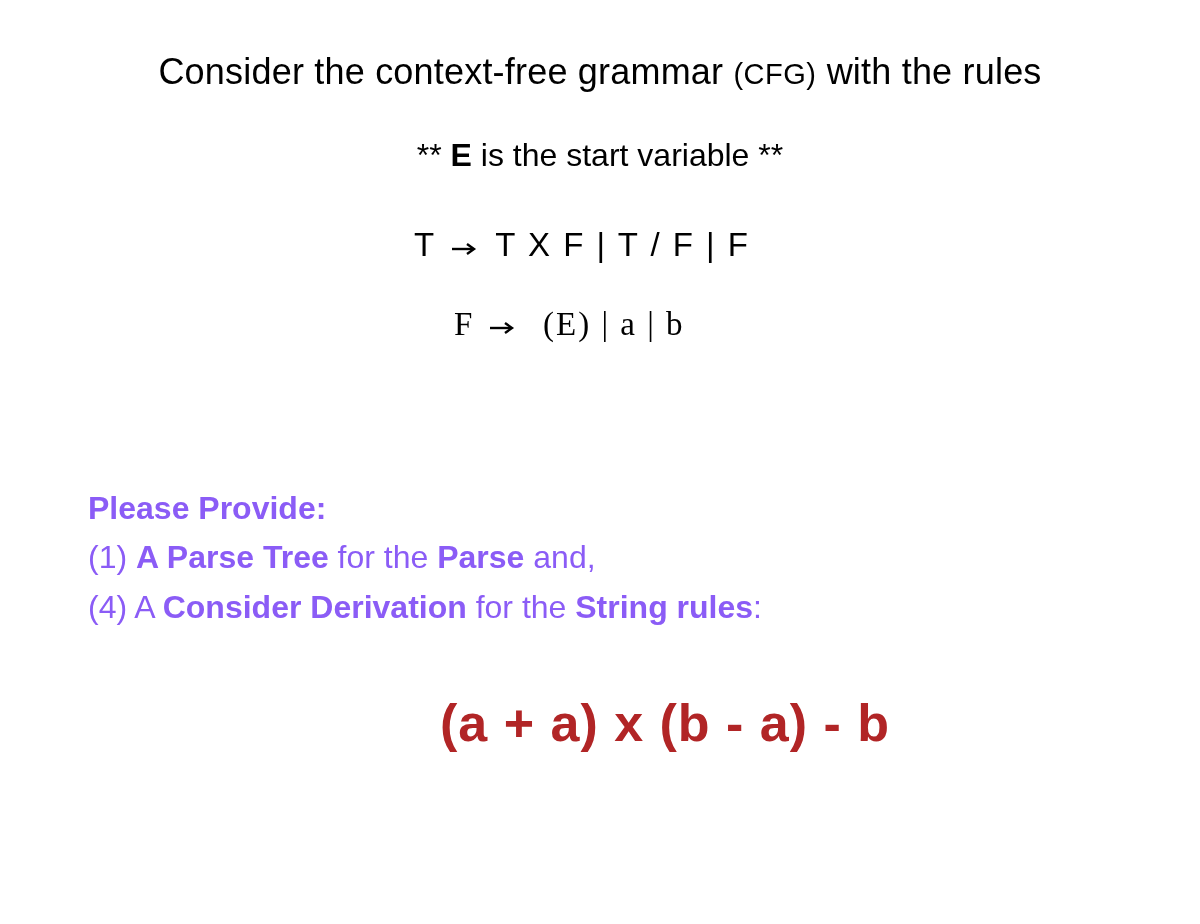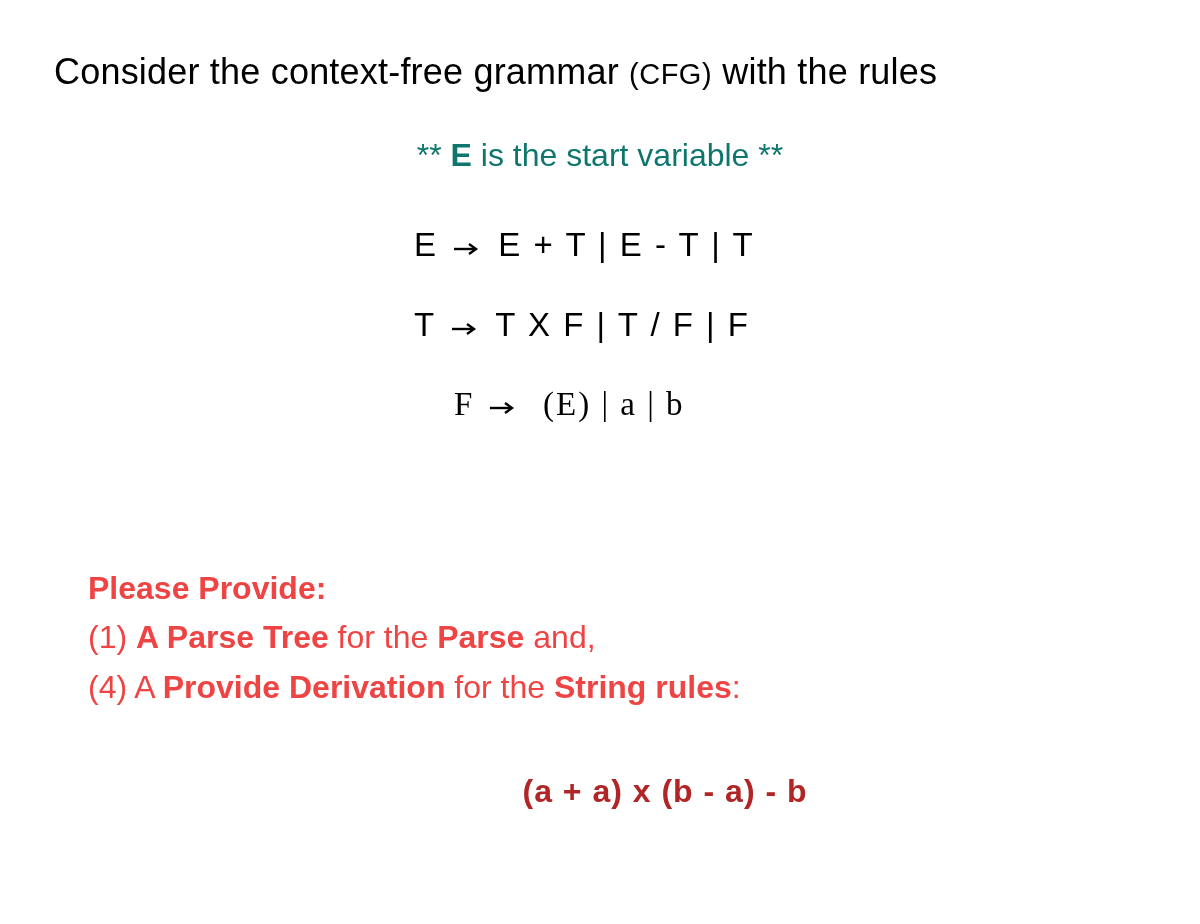--- a/index.html
+++ b/index.html
@@ -17,30 +17,31 @@
     position: relative;
     width: 1200px;
     height: 924px;
     box-sizing: border-box;
     padding: 48px 54px 40px 54px;
   }
   .headline {
     font-size: 36px;
     line-height: 1.35;
     letter-spacing: 0.2px;
+    text-align: center;
   }
   .smallcap {
     font-size: 29px;
     letter-spacing: 0.5px;
   }
   .start-note {
     margin-top: 40px;
     text-align: center;
     font-size: 32px;
-    color: #0f766e;
+    color: #000000;
   }
   .start-note .bold { font-weight: 600; }
   .grammar {
     margin-top: 32px;
     font-size: 33px;
     line-height: 2.35;
     letter-spacing: 2px;
     font-weight: 400;
   }
   .grammar .row {
@@ -53,60 +54,50 @@
     display: inline-block;
     margin: 0 6px 0 4px;
     vertical-align: middle;
     position: relative;
     top: -2px;
   }
   .tasks {
     margin-top: 118px;
     font-size: 32px;
     line-height: 1.55;
-    color: #ef4444;
+    color: #8b5cf6;
     font-weight: 400;
     padding-left: 34px;
   }
   .tasks .lead { font-weight: 600; }
   .tasks .b { font-weight: 600; text-align: center; }
   .target {
     margin-top: 60px;
     text-align: center;
     padding-left: 130px;
-    font-size: 32px;
+    font-size: 52px;
     font-weight: 700;
     color: #b12526;
     letter-spacing: 1px;
   }
 </style>
 </head>
 <body>
 
 <div class="slide">
 
   <div class="headline">
     <span>Consider the context-free grammar </span><span class="smallcap">(CFG)</span><span> with the rules</span>
   </div>
 
   <div class="start-note">
     <span>** </span><span class="bold">E</span><span> is the start variable **</span>
   </div>
 
   <div class="grammar">
-    <span class="row">
-      <span>E</span>
-      <span class="arrow">
-        <svg width="28" height="14" viewBox="0 0 28 14">
-            <line x1="1" y1="7" x2="22" y2="7" stroke="#000" stroke-width="2.4"></line>
-            <polyline points="16,2 23,7 16,12" fill="none" stroke="#000" stroke-width="2.4"></polyline>
-          </svg>
-      </span>
-      <span>E + T | E - T | T</span>
-    </span>
 
     <span class="row">
       <span>T</span>
       <span class="arrow">
         <svg width="28" height="14" viewBox="0 0 28 14">
             <line x1="1" y1="7" x2="22" y2="7" stroke="#000" stroke-width="2.4"></line>
             <polyline points="16,2 23,7 16,12" fill="none" stroke="#000" stroke-width="2.4"></polyline>
           </svg>
       </span>
       <span>T X F | T / F | F</span>
@@ -123,19 +114,19 @@
       &nbsp;<span>(E) | a | b</span>
     </span>
   </div>
 
   <div class="tasks">
     <div class="lead">Please Provide:</div>
     <div>
       <span>(1)  </span><span class="b">A Parse Tree</span><span> for the </span><span class="b">Parse</span><span> and,</span>
     </div>
     <div>
-      <span>(4)   A </span><span class="b">Provide Derivation</span><span> for the </span><span class="b">String rules</span><span>:</span>
+      <span>(4)   A </span><span class="b">Consider Derivation</span><span> for the </span><span class="b">String rules</span><span>:</span>
     </div>
   </div>
 
   <div class="target">(a + a) x (b - a) - b</div>
 
 </div>
 
 </body></html>

